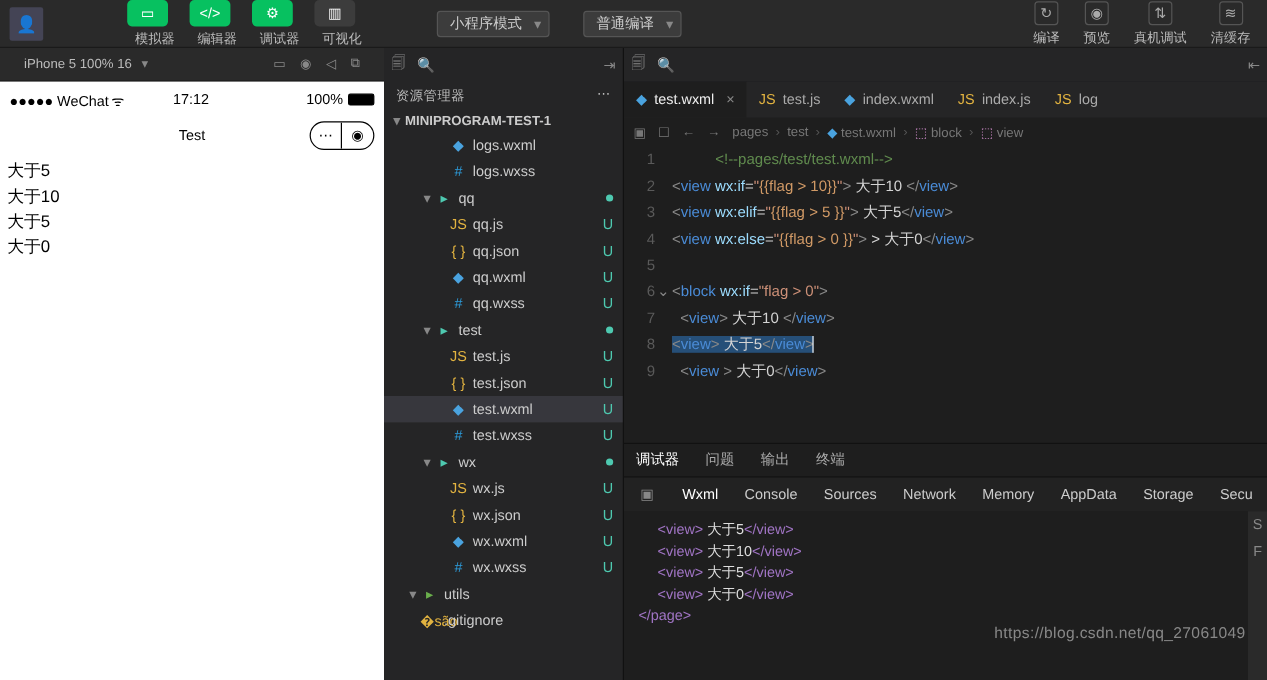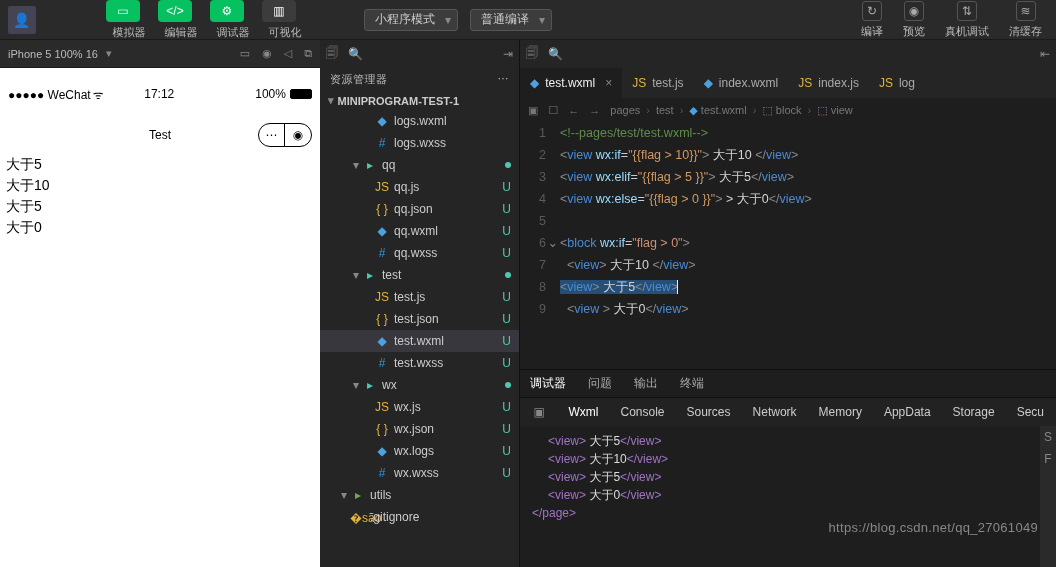--- a/index.html
+++ b/index.html
@@ -7,37 +7,37 @@
 
   
   .toolbar { height: 40px; background: #2a2a2a; display: flex; align-items: center; padding-left: 8px; border-bottom: 1px solid #1a1a1a; }
   .avatar { width: 28px; height: 28px; background:#445; border-radius:2px; display:flex;align-items:center;justify-content:center;color:#fff;font-size:14px; margin-right: 70px; }
   .tool-btn { width: 34px; height: 22px; border-radius: 4px; margin-right: 12px; display:flex;align-items:center;justify-content:center;color:#fff; }
   .tool-btn.g { background:#07c160; }
   .tool-btn.d { background:#3c3c3c; }
   .tool-col { display:flex; flex-direction:column; align-items:center; margin-right:6px; }
   .tool-lbl { font-size:11px; color:#bbb; margin-top:3px; }
   .spacer { flex: 0 0 50px; }
-  .select { background:#3c3c3c; border:1px solid #555; height:22px; padding:0 22px 0 10px; border-radius:3px; font-size:12px; color:#ccc; display:flex;align-items:center; margin-right:12px; position:relative; }
+  .select { background:#3c3c3c; border:1px solid #555; height:22px; padding:0 22px 0 10px; border-radius:3px; font-size:12px; color:#ccc; display:flex;align-items:center; margin-right:28px; position:relative; }
   .select::after{content:"▾"; position:absolute; right:6px; color:#888;}
   .rtools { margin-left:auto; display:flex; padding-right:14px;}
   .rtool-col { display:flex;flex-direction:column;align-items:center;margin-left:20px;}
   .rtool-icon { width:20px;height:20px;border:1px solid #555;border-radius:3px;display:flex;align-items:center;justify-content:center;color:#aaa;font-size:12px;}
 
   
   .main { display:flex; height: calc(567px - 40px); }
 
   
   .sim { width: 320px; background:#2a2a2a; display:flex; flex-direction:column; }
-  .sim-top { height:28px; display:flex; align-items:center; padding:0 8px; border-bottom:1px solid #1a1a1a; font-size:11px; color:#bbb;}
+  .sim-top { height:28px; display:flex; align-items:center; padding:0 20px; border-bottom:1px solid #1a1a1a; font-size:11px; color:#bbb;}
   .sim-top-left{ display:flex; align-items:center; gap:4px;}
   .sim-top-right{ margin-left:auto; display:flex; gap:12px; color:#888; }
   .phone { flex:1; background:#fff; color:#000; display:flex; flex-direction:column; }
   .status { display:flex; align-items:center; padding:4px 8px; font-size:12px;}
-  .status .mid{margin:15px auto;}
+  .status .mid{margin:4px auto;}
   .status .bat{margin-left:auto; display:flex; align-items:center; gap:4px;}
   .navbar { display:flex; align-items:center; justify-content:center; height:30px; position:relative;}
   .navbar .pill { position:absolute; right:8px; display:flex; border:1px solid #000; border-radius:14px; height:24px; overflow:hidden;}
   .navbar .pill span{ width:26px; display:flex;align-items:center;justify-content:center; }
   .navbar .pill span:first-child{border-right:1px solid #000;}
   .content { padding:4px 6px; font-size:14px; line-height:1.5; }
 
   
   .explorer { width: 200px; background:#252526; display:flex; flex-direction:column; border-right:1px solid #111;}
   .exp-top { height:28px; display:flex; align-items:center; padding:0 6px; color:#888; gap:10px;}
@@ -65,21 +65,21 @@
   .etab .x { color:#888; margin-left:4px;}
   .crumbwrap{height:24px;display:flex;align-items:center;padding:0 8px;gap:10px;color:#777;font-size:11px;}
   .crumbwrap .sep{color:#555;}
   .crumb-icon{color:#4aa3df;}
   .code { flex:1; overflow:auto; font-family: Consolas, monospace; font-size:12.5px; line-height:22px; padding-left:4px;}
   .line { display:flex; }
   .lno { width:36px; text-align:right; padding-right:14px; color:#5a5a5a; user-select:none; position:relative;}
   .fold { position:absolute; right:2px; color:#888; }
   .code-ln { white-space:pre; }
   .code .sel { background:#264f78; }
-  .c-tag{color:#4a8bd6;} .c-attr{color:#9cdcfe;} .c-str{color:#ce9178;} .c-br{color:#888;} .c-txt{color:#d4d4d4;} .c-cmt{color:#608b4e;} .c-cur{color:#d19a66;}
+  .c-tag{color:#4a8bd6;} .c-attr{color:#9cdcfe;} .c-str{color:#ce9178;} .c-br{color:#888;} .c-txt{color:#d4d4d4;} .c-cmt{color:#608b4e;margin-left:36px;} .c-cur{color:#d19a66;}
   .caret{border-right:1px solid #eee; margin-left:-1px;}
 
   
   .panel { height:198px; border-top:1px solid #111; display:flex; flex-direction:column; background:#1e1e1e;}
   .panel-tabs{height:28px;display:flex;align-items:center;padding:0 10px;gap:22px;color:#aaa;font-size:12px;border-bottom:1px solid #111;}
   .panel-tabs .on{color:#fff;}
   .panel-sub{height:28px;display:flex;align-items:center;gap:22px;padding:0 12px;font-size:12px;color:#ccc;background:#222;}
   .panel-sub .on{color:#fff;font-weight:400;}
   .panel-sub .bb{width:18px;text-align:center;color:#888;}
   .wxml{flex:1;padding:6px 12px;font-family:Consolas,monospace;font-size:12px;line-height:18px;}
@@ -277,21 +277,21 @@
         </div>
         <div class="node" style="padding-left: 44px;">
           <span class="tw"></span>
           <span class="icon i-json">{ }</span>
           <span>wx.json</span>
           <span class="u">U</span>
         </div>
         <div class="node" style="padding-left: 44px;">
           <span class="tw"></span>
           <span class="icon i-wxml">◆</span>
-          <span>wx.logs</span>
+          <span>wx.wxml</span>
           <span class="u">U</span>
         </div>
         <div class="node" style="padding-left: 44px;">
           <span class="tw"></span>
           <span class="icon i-wxss">#</span>
           <span>wx.wxss</span>
           <span class="u">U</span>
         </div>
         <div class="node folder" style="padding-left: 20px;">
           <span class="tw"></span>

